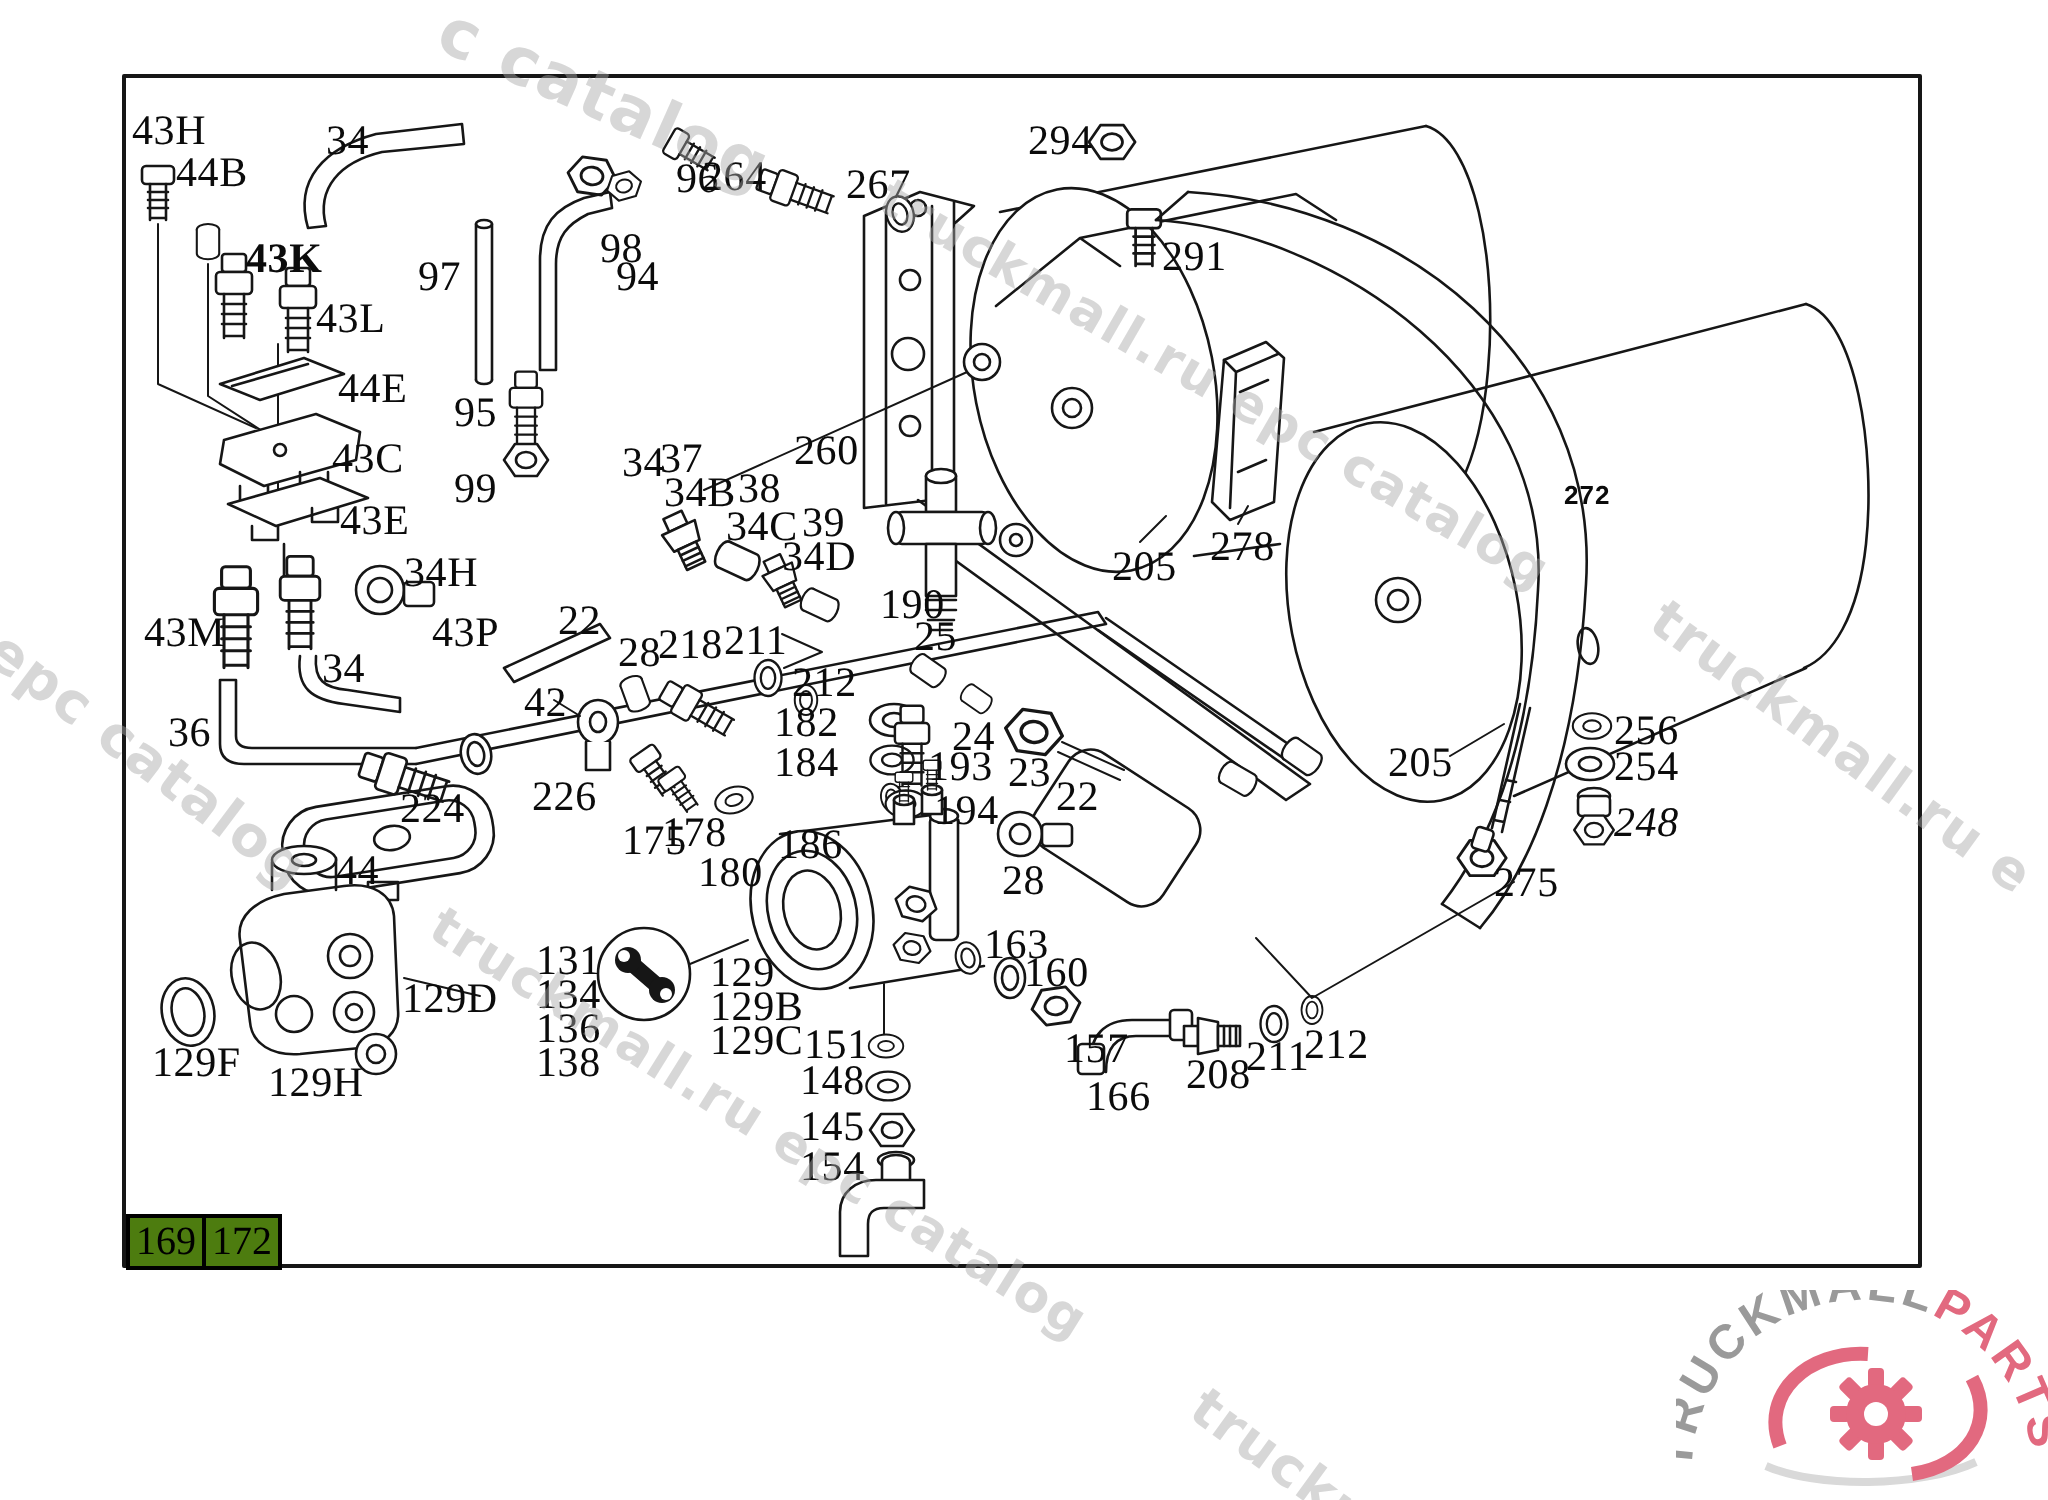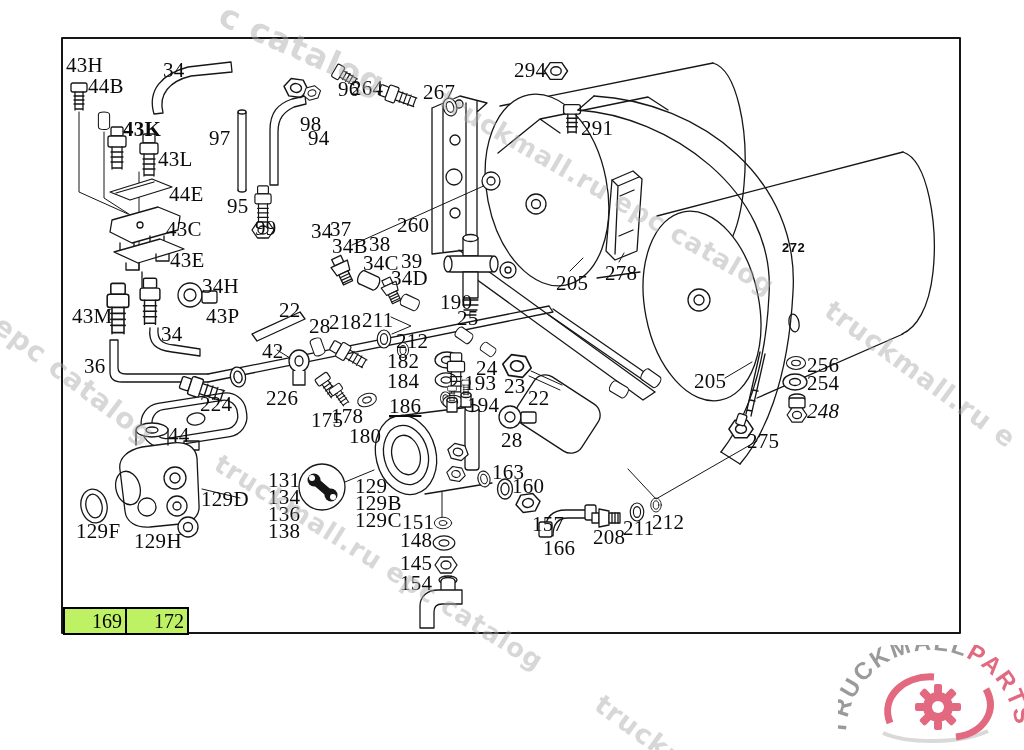--- a/index.html
+++ b/index.html
@@ -7,22 +7,22 @@
          font-family:"Liberation Serif",serif;}
   #art{position:absolute;left:0;top:0;z-index:3;}
   #labels{position:absolute;left:0;top:0;width:100%;height:100%;z-index:5;pointer-events:none;}
   .plabel{position:absolute;font:21px "Liberation Serif",serif;color:#0b0b0b;
           white-space:nowrap;letter-spacing:.3px;line-height:1;}
   .plabel.bold-small{font:bold 13px "Liberation Sans",sans-serif;letter-spacing:.5px;}
   #wms{position:absolute;left:0;top:0;width:100%;height:100%;z-index:6;pointer-events:none;}
   .wm{position:absolute;font-family:"DejaVu Sans",sans-serif;font-weight:700;
       transform-origin:0 0;white-space:nowrap;letter-spacing:1px;line-height:1;}
   #pagebox{position:absolute;left:63px;top:607px;display:flex;z-index:7;}
-  .pcell{width:36px;height:24px;border:2px solid #000;background:#bef264;
-         font:20px "Liberation Serif",serif;display:flex;align-items:center;justify-content:center;padding-left:24px;}
+  .pcell{width:36px;height:24px;border:2px solid #000;background:#4d7c0f;
+         font:20px "Liberation Serif",serif;display:flex;align-items:center;justify-content:center;}
   .pcell+.pcell{margin-left:-2px;}
   #logo{position:absolute;left:838px;top:645px;width:186px;height:104px;z-index:7;}
 </style>
 </head>
 <body>
 
 <div id="stage">
 
   <svg id="art" width="1024" height="750" viewBox="0 0 1024 750" stroke="#161616" stroke-width="1.3" fill="none" stroke-linecap="round" stroke-linejoin="round">
     <defs>
@@ -291,26 +291,26 @@
       <span class="plabel" style="left: 169px; top: 184px;">44E</span>
       <span class="plabel" style="left: 166px; top: 219px;">43C</span>
       <span class="plabel" style="left: 170px; top: 250px;">43E</span>
       <span class="plabel" style="left: 209px; top: 128px;">97</span>
       <span class="plabel" style="left: 272px; top: 128px; margin-left: 36px;">94</span>
       <span class="plabel" style="left: 318px; top: 79px; margin-left: 20px;">96</span>
       <span class="plabel" style="left: 351px; top: 78px;">264</span>
       <span class="plabel" style="left: 423px; top: 82px;">267</span>
       <span class="plabel" style="left: 300px; top: 98px; margin-top: 16px;">98</span>
       <span class="plabel" style="left: 227px; top: 196px;">95</span>
-      <span class="plabel" style="left: 227px; top: 218px; margin-left: 28px;">99</span>
+      <span class="plabel" style="left: 227px; top: 234px;">99</span>
       <span class="plabel" style="left: 514px; top: 60px;">294</span>
       <span class="plabel" style="left: 581px; top: 118px;">291</span>
       <span class="plabel" style="left: 202px; top: 276px;">34H</span>
       <span class="plabel" style="left: 72px; top: 306px;">43M</span>
-      <span class="plabel" style="left: 158px; top: 306px; padding-left: 48px;">43P</span>
+      <span class="plabel" style="left: 168px; top: 306px; padding-left: 48px;">43P</span>
       <span class="plabel" style="left: 161px; top: 324px;">34</span>
       <span class="plabel" style="left: 84px; top: 356px;">36</span>
       <span class="plabel" style="left: 279px; top: 300px;">22</span>
       <span class="plabel" style="left: 262px; top: 341px;">42</span>
       <span class="plabel" style="left: 200px; top: 394px;">224</span>
       <span class="plabel" style="left: 231px; top: 388px; padding-left: 35px;">226</span>
       <span class="plabel" style="left: 168px; top: 425px;">44</span>
       <span class="plabel" style="left: 311px; top: 221px;">34</span>
       <span class="plabel" style="left: 330px; top: 219px;">37</span>
       <span class="plabel" style="left: 332px; top: 236px;">34B</span>
@@ -320,21 +320,21 @@
       <span class="plabel" style="left: 391px; top: 268px;">34D</span>
       <span class="plabel" style="left: 397px; top: 215px;">260</span>
       <span class="plabel" style="left: 440px; top: 292px;">190</span>
       <span class="plabel" style="left: 457px; top: 308px;">25</span>
       <span class="plabel" style="left: 309px; top: 316px;">28</span>
       <span class="plabel" style="left: 329px; top: 312px;">218</span>
       <span class="plabel" style="left: 362px; top: 310px;">211</span>
       <span class="plabel" style="left: 396px; top: 331px;">212</span>
       <span class="plabel" style="left: 387px; top: 351px;">182</span>
       <span class="plabel" style="left: 387px; top: 371px;">184</span>
-      <span class="plabel" style="left: 389px; top: 396px; text-decoration: underline;">186</span>
+      <span class="plabel" style="left: 389px; top: 412px;">186</span>
       <span class="plabel" style="left: 311px; top: 410px;">175</span>
       <span class="plabel" style="left: 331px; top: 406px;">178</span>
       <span class="plabel" style="left: 349px; top: 426px;">180</span>
       <span class="plabel" style="left: 476px; top: 358px;">24</span>
       <span class="plabel" style="left: 464px; top: 373px;">193</span>
       <span class="plabel" style="left: 467px; top: 395px;">194</span>
       <span class="plabel" style="left: 504px; top: 376px;">23</span>
       <span class="plabel" style="left: 528px; top: 388px;">22</span>
       <span class="plabel" style="left: 501px; top: 430px;">28</span>
       <span class="plabel" style="left: 556px; top: 273px;">205</span>

